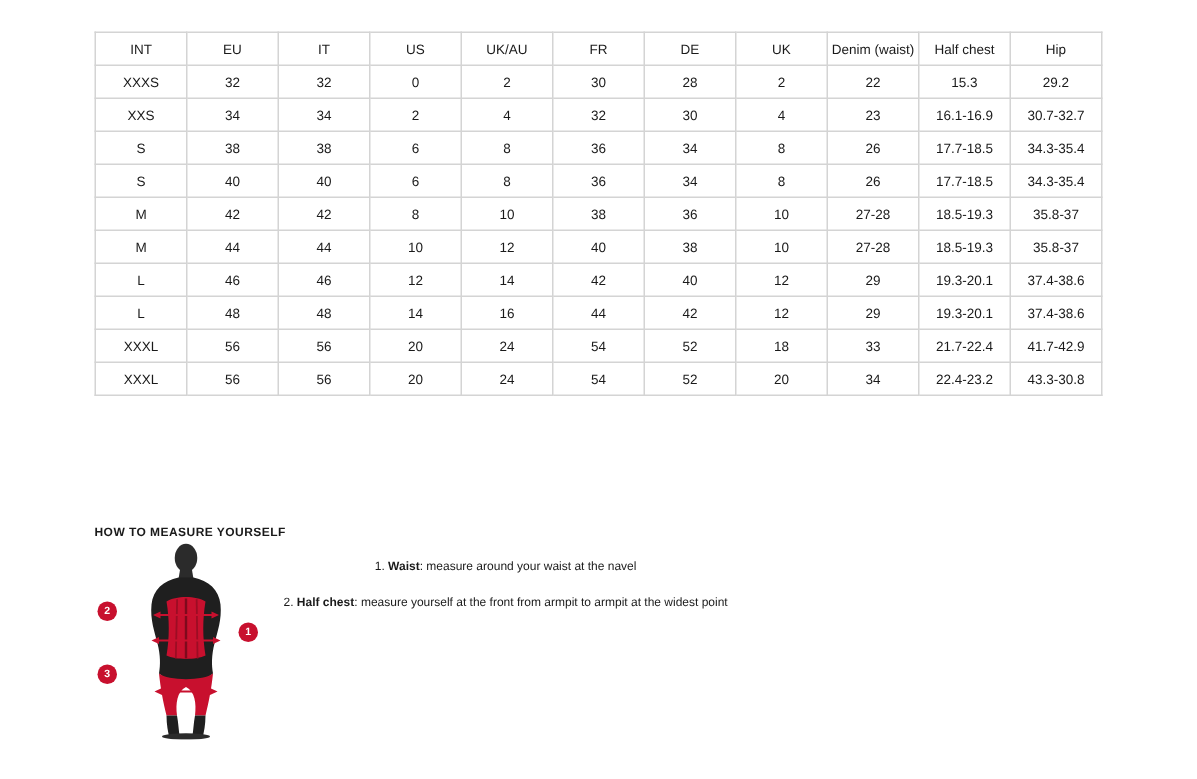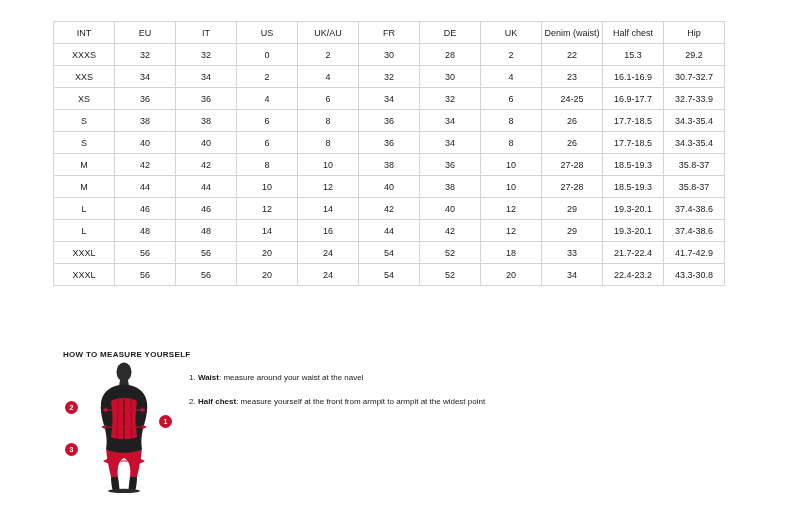--- a/index.html
+++ b/index.html
@@ -16,21 +16,21 @@
   }
   .page {
     position: relative;
     width: 798px;
     height: 519px;
   }
 
   
   .table-wrap {
     position: absolute;
-    left: 53px;
+    left: 63px;
     top: 21px;
     width: 672px;
   }
   table.size-table {
     border-collapse: collapse;
     width: 672px;
     table-layout: fixed;
   }
   table.size-table th,
   table.size-table td {
@@ -74,20 +74,21 @@
   }
   .notes-col {
     padding-top: 12px;
     padding-left: 6px;
   }
   .note {
     font-size: 8px;
     line-height: 13px;
     color: #1a1a1a;
     margin-bottom: 11px;
+    text-align: center;
   }
   .note b {
     font-weight: bold;
   }
 
   
   .mannequin {
     position: absolute;
     left: 28px;
     top: 2px;
@@ -153,33 +154,20 @@
             <td>2</td>
             <td>4</td>
             <td>32</td>
             <td>30</td>
             <td>4</td>
             <td>23</td>
             <td>16.1-16.9</td>
             <td>30.7-32.7</td>
           </tr>
           <tr>
-            <td>XS</td>
-            <td>36</td>
-            <td>36</td>
-            <td>4</td>
-            <td>6</td>
-            <td>34</td>
-            <td>32</td>
-            <td>6</td>
-            <td>24-25</td>
-            <td>16.9-17.7</td>
-            <td>32.7-33.9</td>
-          </tr>
-          <tr>
             <td>S</td>
             <td>38</td>
             <td>38</td>
             <td>6</td>
             <td>8</td>
             <td>36</td>
             <td>34</td>
             <td>8</td>
             <td>26</td>
             <td>17.7-18.5</td>

